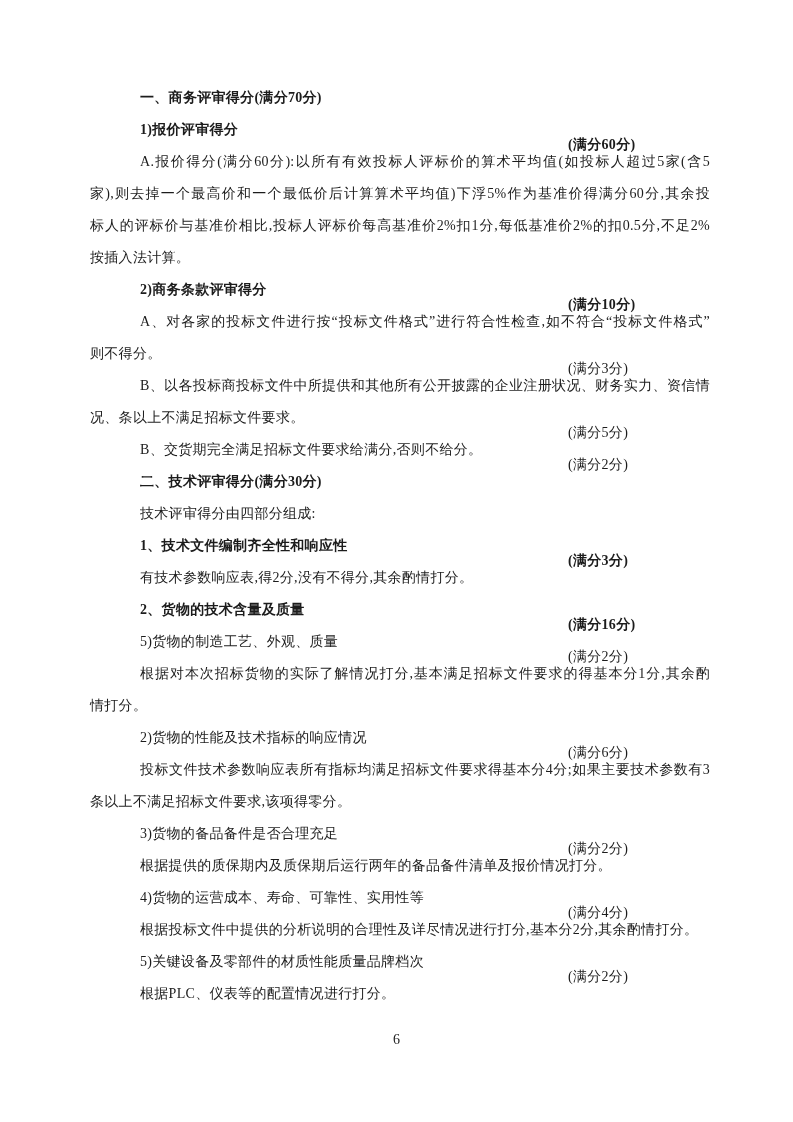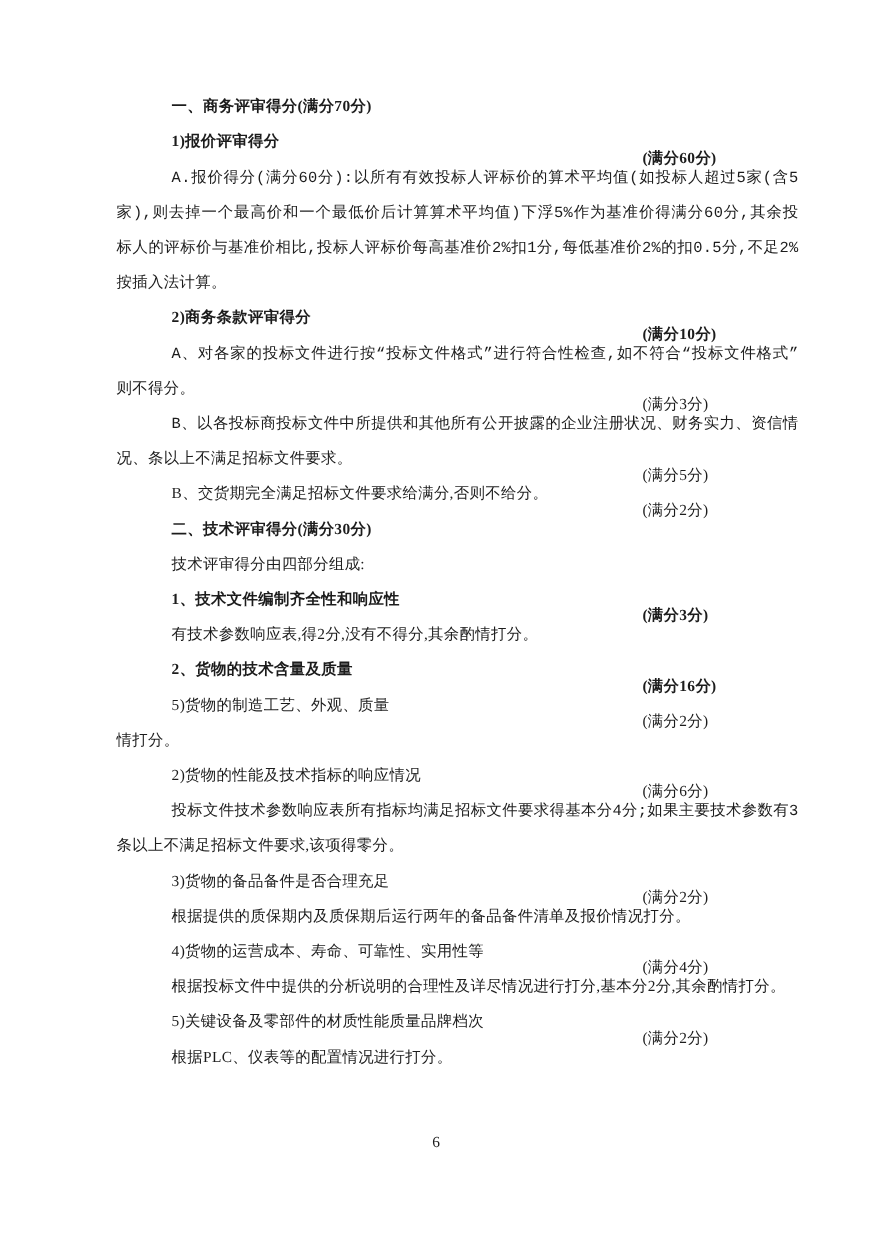--- a/index.html
+++ b/index.html
@@ -11,41 +11,40 @@
     position: relative;
     width: 793px;
     height: 1122px;
     background: #ffffff;
     overflow: hidden;
     font-family: "Liberation Serif", "DejaVu Serif", serif;
     color: #1c1c1c;
   }
   .content {
     position: absolute;
-    left: 106px;
+    left: 90px;
     top: 82px;
     width: 620px;
   }
   .line {
     position: relative;
     height: 32px;
     line-height: 32px;
     font-size: 14px;
     letter-spacing: 0.3px;
   }
   .line.bold {
     font-weight: 700;
   }
   .line.indent {
     padding-left: 50px;
   }
   .line.justify {
     text-align: justify;
     text-align-last: justify;
-    font-family: Liberation Mono, monospace;
   }
   .score {
     position: absolute;
     left: 478px;
     top: 0;
     white-space: nowrap;
     margin-top: 15px;
   }
   .page-number {
     position: absolute;
@@ -73,20 +72,21 @@
       <div class="line"><span>则不得分。</span><span class="score">(满分3分)</span></div>
       <div class="line indent justify"><span>B、以各投标商投标文件中所提供和其他所有公开披露的企业注册状况、财务实力、资信情</span></div>
       <div class="line"><span>况、条以上不满足招标文件要求。</span><span class="score">(满分5分)</span></div>
       <div class="line indent"><span>B、交货期完全满足招标文件要求给满分,否则不给分。</span><span class="score">(满分2分)</span></div>
       <div class="line bold indent"><span>二、技术评审得分(满分30分)</span></div>
       <div class="line indent"><span>技术评审得分由四部分组成:</span></div>
       <div class="line bold indent"><span>1、技术文件编制齐全性和响应性</span><span class="score">(满分3分)</span></div>
       <div class="line indent"><span>有技术参数响应表,得2分,没有不得分,其余酌情打分。</span></div>
       <div class="line bold indent"><span>2、货物的技术含量及质量</span><span class="score">(满分16分)</span></div>
       <div class="line indent"><span>5)货物的制造工艺、外观、质量</span><span class="score">(满分2分)</span></div>
+      <div class="line indent justify"><span>根据对本次招标货物的实际了解情况打分,基本满足招标文件要求的得基本分1分,其余酌</span></div>
       <div class="line"><span>情打分。</span></div>
       <div class="line indent"><span>2)货物的性能及技术指标的响应情况</span><span class="score">(满分6分)</span></div>
       <div class="line indent justify"><span>投标文件技术参数响应表所有指标均满足招标文件要求得基本分4分;如果主要技术参数有3</span></div>
       <div class="line"><span>条以上不满足招标文件要求,该项得零分。</span></div>
       <div class="line indent"><span>3)货物的备品备件是否合理充足</span><span class="score">(满分2分)</span></div>
       <div class="line indent"><span>根据提供的质保期内及质保期后运行两年的备品备件清单及报价情况打分。</span></div>
       <div class="line indent"><span>4)货物的运营成本、寿命、可靠性、实用性等</span><span class="score">(满分4分)</span></div>
       <div class="line indent"><span>根据投标文件中提供的分析说明的合理性及详尽情况进行打分,基本分2分,其余酌情打分。</span></div>
       <div class="line indent"><span>5)关键设备及零部件的材质性能质量品牌档次</span><span class="score">(满分2分)</span></div>
       <div class="line indent"><span>根据PLC、仪表等的配置情况进行打分。</span></div>

